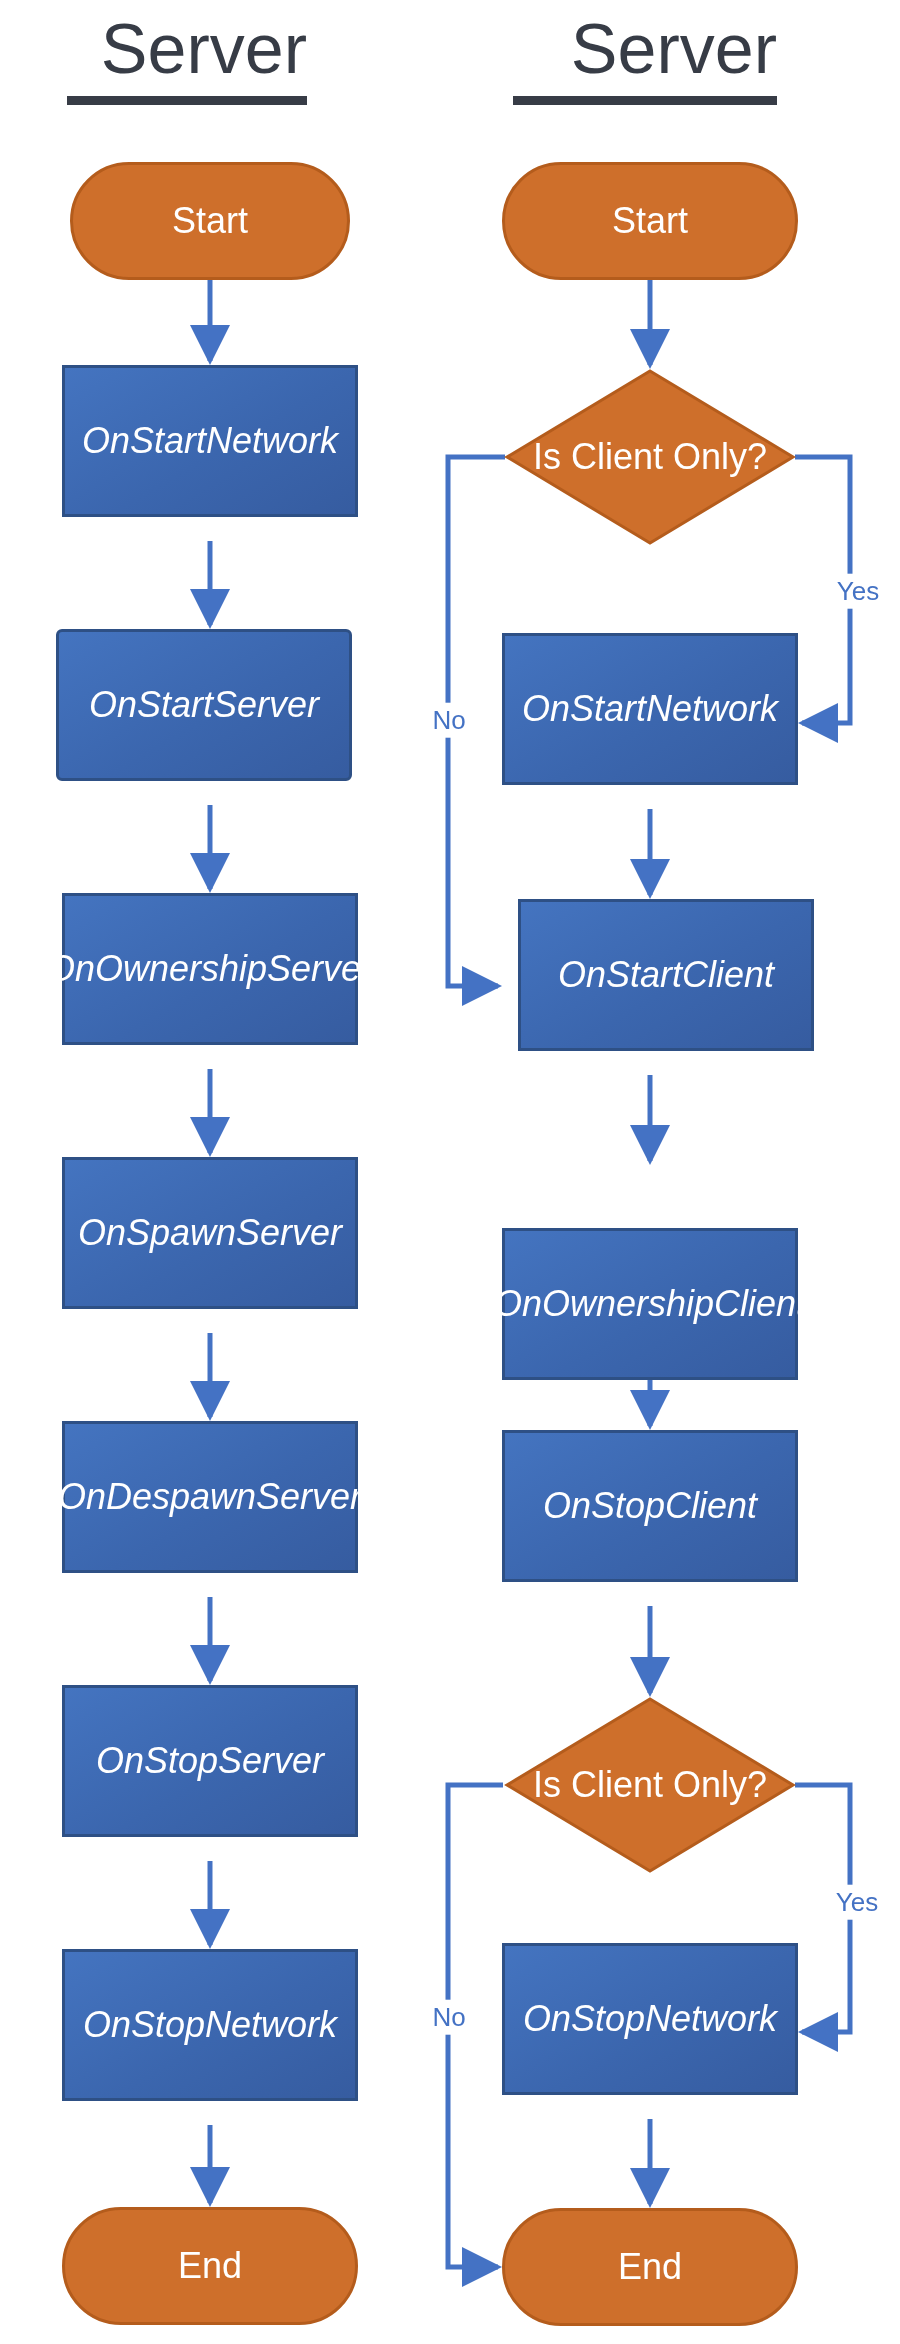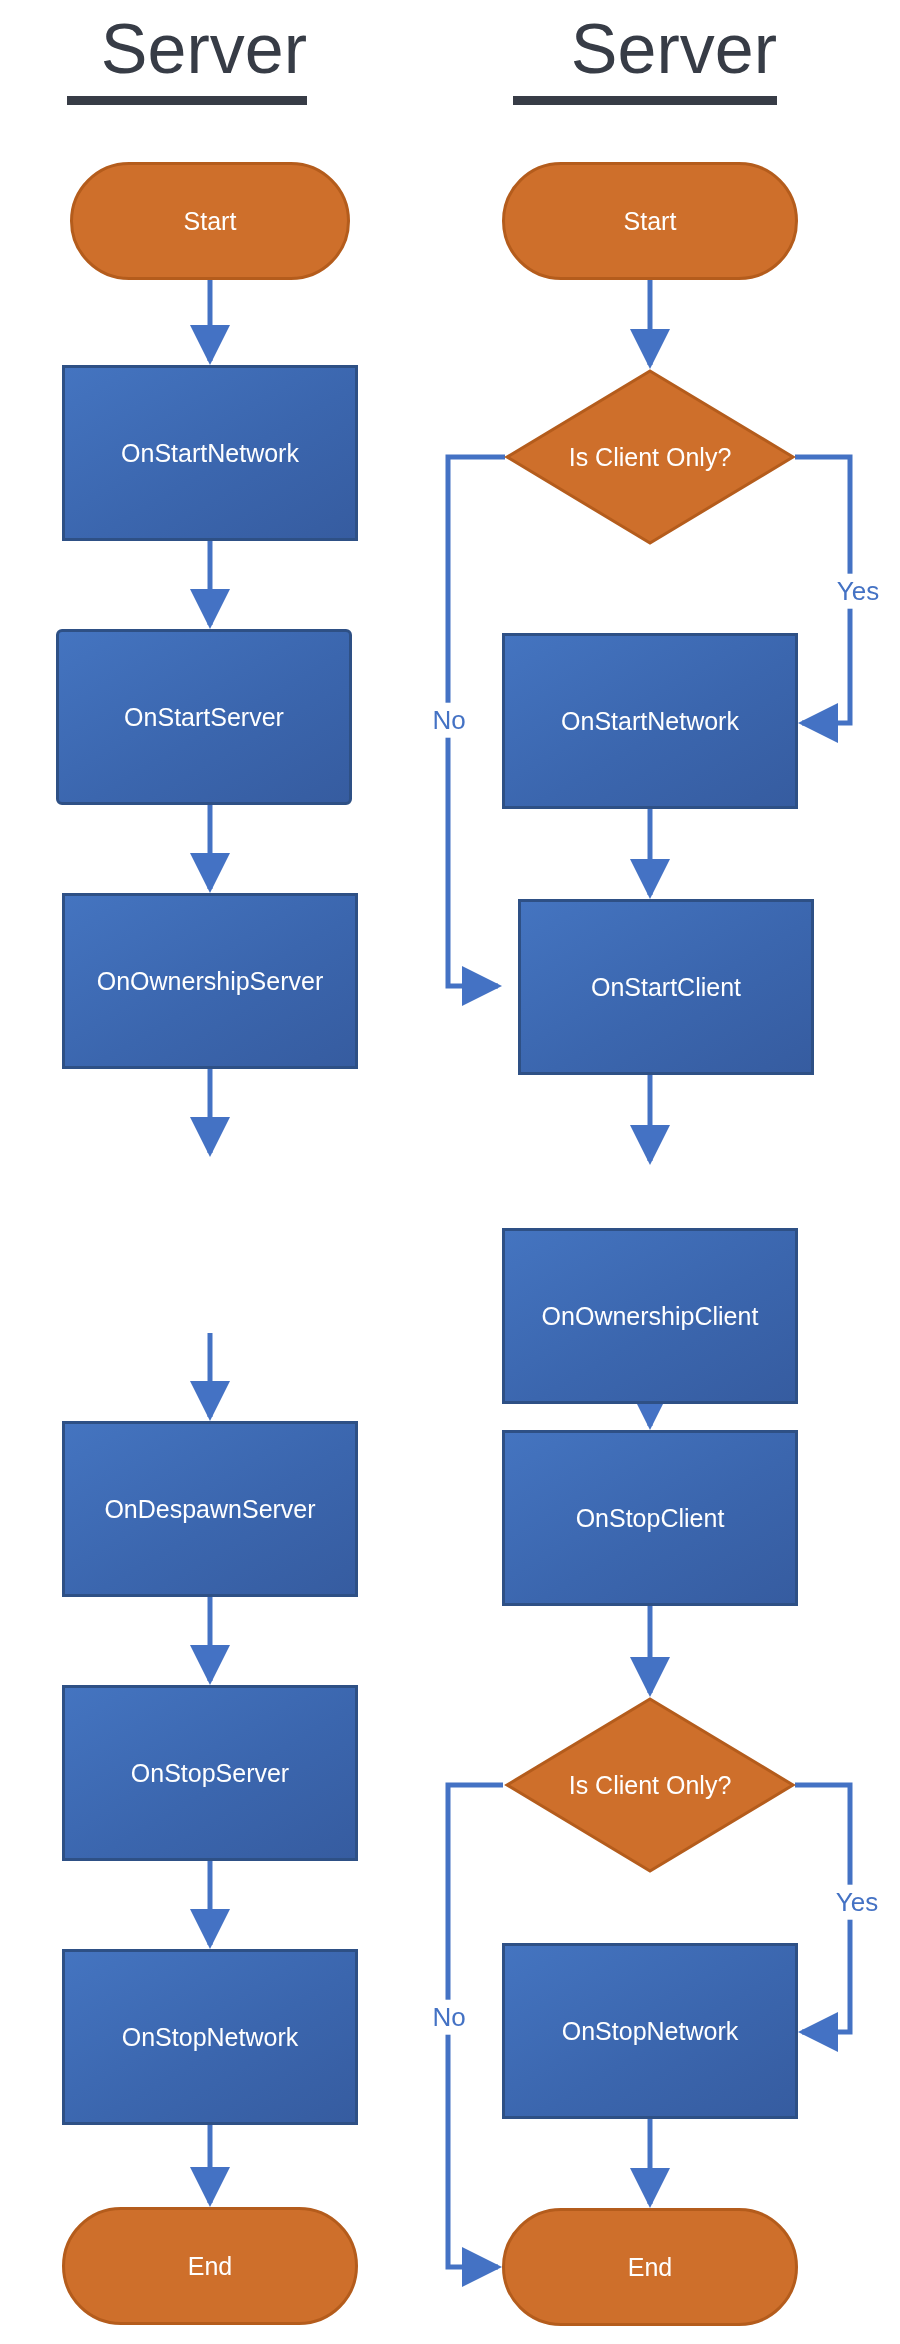--- a/index.html
+++ b/index.html
@@ -47,28 +47,29 @@
   #hdr-client { left: 513px; width: 264px; }
 
   .process, .terminal, .diamond-label {
     position: absolute;
     z-index: 2;
     box-sizing: border-box;
     display: flex;
     align-items: center;
     justify-content: center;
     color: var(--node-text, #FFFFFF);
-    font-size: 25px;
+    font-size: 36px;
     text-align: center;
   }
   .process {
     width: 296px;
-    height: 176px;
+    height: 152px;
     background: linear-gradient(150deg, var(--process-fill-top, #4474C0) 0%, #3B66AE 55%, var(--process-fill-bottom, #365CA0) 100%);
     border: 3px solid var(--process-border, #2E5085);
+    font-style: italic;
   }
   .terminal {
     height: 118px;
     background: var(--terminal-fill, #CE6F2B);
     border: 3px solid var(--terminal-border, #B45C1C);
     border-radius: 59px;
   }
   .diamond-label {
     z-index: 3;
     width: 250px;
@@ -150,20 +151,21 @@
     <polygon class="diamond-shape" transform="translate(505,1697)" points="145,2 288,88 145,174 2,88"></polygon>
   </svg>
 
   <div class="col-header" id="hdr-server">Server</div>
   <div class="col-header" id="hdr-client">Server</div>
 
   <div class="terminal" id="srv-start">Start</div>
   <div class="process" id="srv-b1">OnStartNetwork</div>
   <div class="process" id="srv-b2">OnStartServer</div>
   <div class="process" id="srv-b3">OnOwnershipServer</div>
+  <div class="process" id="srv-b4">OnSpawnServer</div>
   <div class="process" id="srv-b6">OnStopServer</div>
   <div class="process" id="srv-b5">OnDespawnServer</div>
   <div class="process" id="srv-b7">OnStopNetwork</div>
   <div class="terminal" id="srv-end">End</div>
 
   <div class="terminal" id="cli-start">Start</div>
   <div class="diamond-label" id="cli-d1-label">Is Client Only?</div>
   <div class="process" id="cli-b1">OnStartNetwork</div>
   <div class="process" id="cli-b2">OnStartClient</div>
   <div class="process" id="cli-b3">OnOwnershipClient</div>

